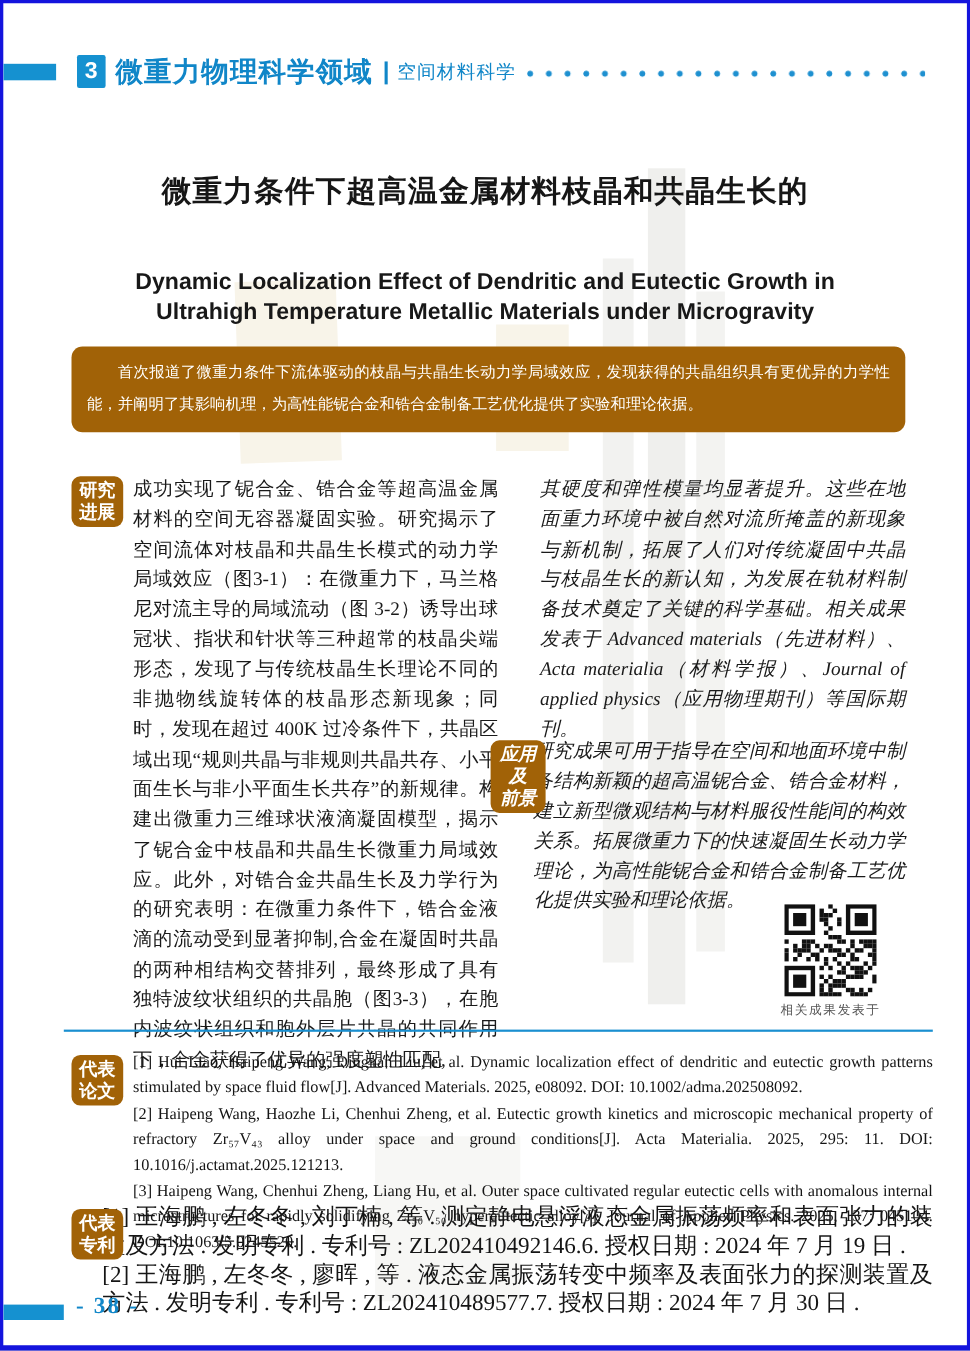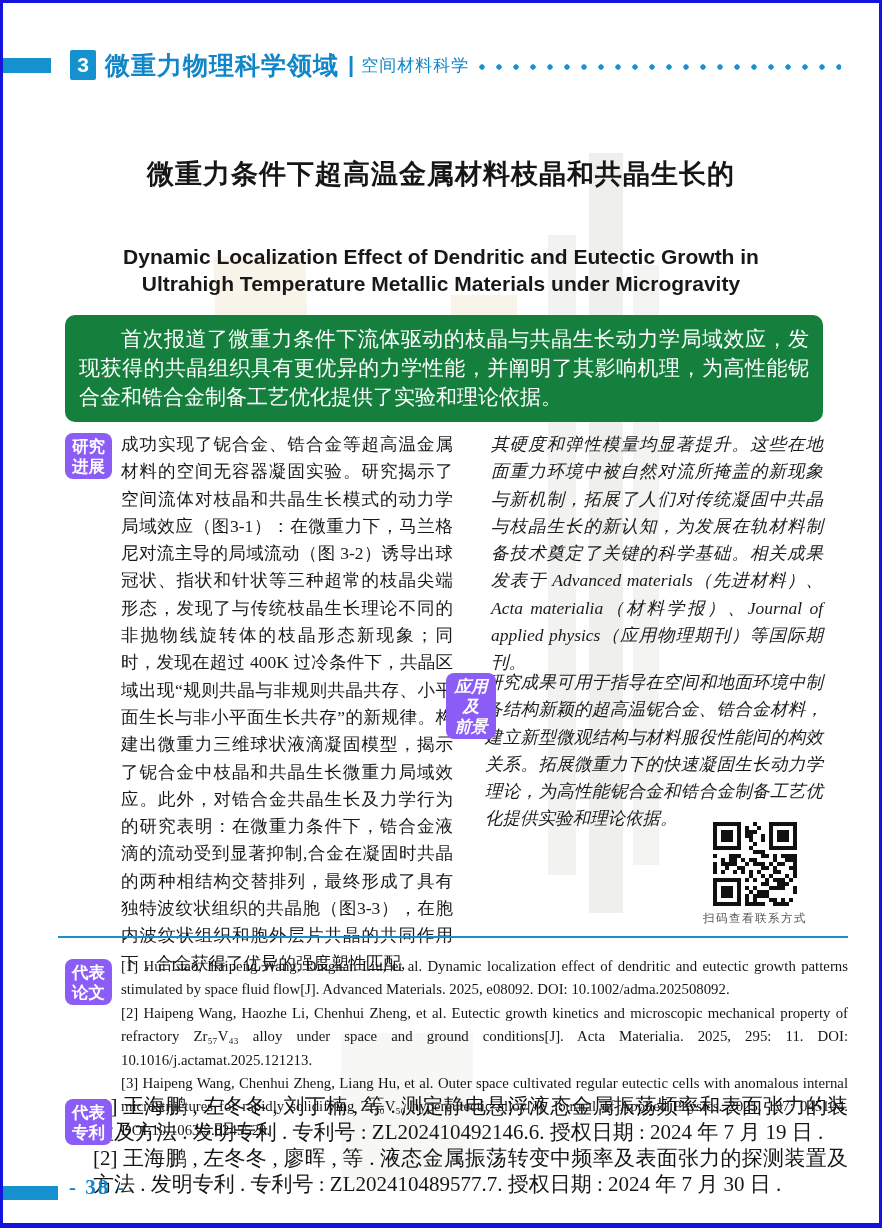--- a/index.html
+++ b/index.html
@@ -29,26 +29,26 @@
   .hdr-dots{flex:1;height:8px;margin-left:10px;margin-top:4px;
     background-image:radial-gradient(circle at 3px 4px,#1e90d0 2.4px,transparent 3px);
     background-size:17px 8px;background-repeat:repeat-x;}
   
   .zh-title{position:absolute;left:0;right:0;top:146px;text-align:center;z-index:2;
     color:#161616;font-size:27px;font-weight:bold;line-height:50px;letter-spacing:1px;}
   .en-title{position:absolute;left:0;right:0;top:240px;text-align:center;z-index:2;
     color:#181818;font-size:21px;font-weight:bold;line-height:27px;}
   
   .summary{position:absolute;left:62px;top:312px;width:758px;min-height:66px;z-index:2;
-    background:#15803d;border-radius:10px;color:#ffffff;
-    font-size:21px;line-height:29px;font-weight:500;
+    background:#a16207;border-radius:10px;color:#ffffff;
+    font-size:14px;line-height:29px;font-weight:500;
     padding:9px 14px 11px 14px;box-sizing:border-box;text-align:justify;}
   .summary .indent{text-indent:2em;}
   
-  .badge{position:absolute;background:#8b5cf6;color:#fff;font-weight:bold;border-radius:8px;
+  .badge{position:absolute;background:#a16207;color:#fff;font-weight:bold;border-radius:8px;
     text-align:center;font-size:16.5px;line-height:20px;padding:3px 4px;box-sizing:border-box;
     font-family:"Liberation Sans",sans-serif;z-index:3;}
   
   .body-text{font-family:"Liberation Serif",serif;color:#1a1a1a;
     font-size:17.5px;line-height:27.3px;text-align:justify;z-index:2;}
   .col-left{position:absolute;left:62px;top:428px;width:388px;}
   .col-left .badge{left:0;top:2px;width:47px;}
   .col-left .txt{margin-left:56px;}
   .col-right{position:absolute;left:443px;top:428px;width:377px;font-style:italic;}
   .col-right .txt1{margin-left:45px;}
@@ -252,21 +252,21 @@
         <rect x="8" y="20" width="1" height="1" fill="#111"></rect>
         <rect x="9" y="20" width="1" height="1" fill="#111"></rect>
         <rect x="10" y="20" width="1" height="1" fill="#111"></rect>
         <rect x="11" y="20" width="1" height="1" fill="#111"></rect>
         <rect x="12" y="20" width="1" height="1" fill="#111"></rect>
         <rect x="15" y="20" width="1" height="1" fill="#111"></rect>
         <rect x="16" y="20" width="1" height="1" fill="#111"></rect>
         <rect x="17" y="20" width="1" height="1" fill="#111"></rect>
         <rect x="18" y="20" width="1" height="1" fill="#111"></rect>
       </svg>
-    <div class="qr-cap">扫码查看联系方式</div>
+    <div class="qr-cap">相关成果发表于</div>
   </div>
 
   <div class="divider"></div>
 
   <div class="refs">
     <div class="badge">
       <div>代表</div>
       <div>论文</div>
     </div>
     <div class="items">

